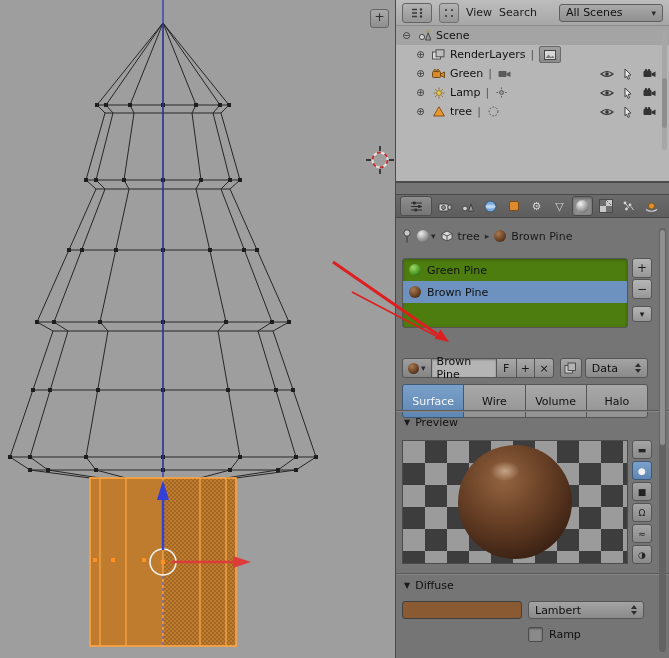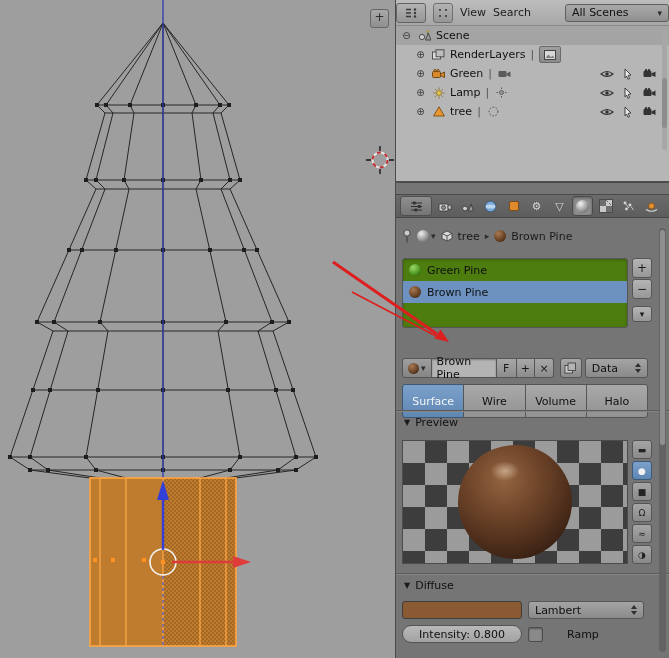--- a/index.html
+++ b/index.html
@@ -10,21 +10,21 @@
 
   
   .viewport{position:absolute;left:0;top:0;width:395px;height:658px;background:#9e9e9e;}
   .vp-add{position:absolute;left:370px;top:9px;width:17px;height:17px;background:linear-gradient(#a9a9a9,#8f8f8f);
           border:1px solid #666;border-radius:3px;color:#2f2f2f;font-size:12px;line-height:15px;text-align:center;}
 
   
   .outliner{position:absolute;left:395px;top:0;width:274px;height:181px;background:#b6b6b6;
             border-left:1px solid #4a4a4a;box-sizing:border-box;overflow:hidden;}
   .out-header{height:26px;background:linear-gradient(#bdbdbd,#a7a7a7);border-bottom:1px solid #8a8a8a;
-              display:flex;align-items:center;gap:7px;padding:0 0;box-sizing:border-box;}
+              display:flex;align-items:center;gap:7px;padding:0 6px;box-sizing:border-box;}
   .ed-btn{width:28px;height:18px;background:linear-gradient(#b3b3b3,#969696);border:1px solid #636363;border-radius:3px;
           display:flex;align-items:center;justify-content:center;gap:1px;}
   .mini-btn{width:18px;height:18px;background:linear-gradient(#b3b3b3,#969696);border:1px solid #707070;border-radius:3px;
           display:flex;align-items:center;justify-content:center;}
   .menu-label{color:#1c1c1c;}
   .spacer{flex:1;}
   .dropdown{height:18px;min-width:104px;background:linear-gradient(#a9a9a9,#909090);border:1px solid #5f5f5f;border-radius:3px;
             display:flex;align-items:center;justify-content:space-between;padding:0 6px;color:#101010;box-sizing:border-box;}
   .caret{font-size:9px;color:#2c2c2c;}
   .out-rows{position:absolute;left:0;top:26px;right:0;}
@@ -119,21 +119,21 @@
   .pv-btn{width:20px;height:19px;background:linear-gradient(#a5a5a5,#8a8a8a);border:1px solid #555;border-radius:3px;
           display:flex;align-items:center;justify-content:center;color:#232323;font-size:9px;box-sizing:border-box;}
   .pv-btn.active{background:linear-gradient(#7ba1ca,#5f87b4);color:#f2f2f2;border-color:#3c5876;}
 
   .swatch{position:absolute;left:6px;top:418px;width:120px;height:18px;background:#8a5a33;border:1px solid #3f3f3f;border-radius:3px;box-sizing:border-box;}
   .shadermenu{position:absolute;left:132px;top:418px;width:116px;height:18px;background:linear-gradient(#a4a4a4,#8a8a8a);
               border:1px solid #555;border-radius:3px;display:flex;align-items:center;justify-content:space-between;
               padding:0 6px;color:#101010;box-sizing:border-box;}
   .slider{position:absolute;left:6px;top:442px;width:120px;height:18px;border:1px solid #555;border-radius:9px;
           background:linear-gradient(#b9b9b9,#a2a2a2);display:flex;align-items:center;justify-content:center;color:#0e0e0e;box-sizing:border-box;}
-  .rampchk{position:absolute;left:132px;top:442px;height:18px;display:flex;align-items:center;gap:24px;color:#101010;}
+  .rampchk{position:absolute;left:132px;top:442px;height:18px;display:flex;align-items:center;gap:6px;color:#101010;}
   .chk{width:13px;height:13px;background:#8a8a8a;border:1px solid #4c4c4c;border-radius:2px;box-shadow:inset 0 1px 2px rgba(0,0,0,.35);}
 
   .pscroll{position:absolute;right:3px;top:45px;width:7px;height:424px;background:#636363;border-radius:4px;}
   .pscroll .thumb{position:absolute;left:1px;top:2px;width:5px;height:215px;background:#909090;border-radius:3px;}
 
   .annot{position:absolute;left:0;top:0;z-index:50;pointer-events:none;}
 </style>
 </head>
 <body>
 
@@ -547,21 +547,20 @@
       <span>Diffuse</span>
     </div>
     <div class="swatch"></div>
     <div class="shadermenu">
       <span>Lambert</span>
       <span class="updn">
           <i class="u"></i>
           <i class="d"></i>
         </span>
     </div>
-    <div class="slider">Intensity: 0.800</div>
     <div class="rampchk">
       <span class="chk"></span>
       <span>Ramp</span>
     </div>
 
     <div class="pscroll">
         <span class="thumb"></span>
       </div>
   </div>
 

